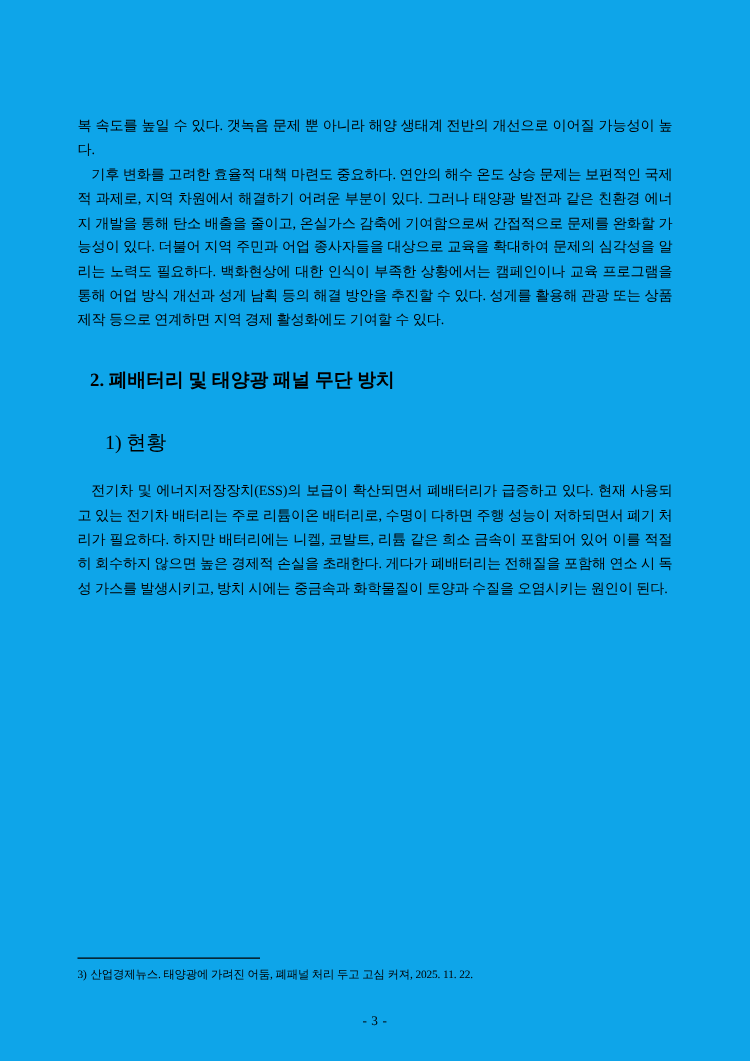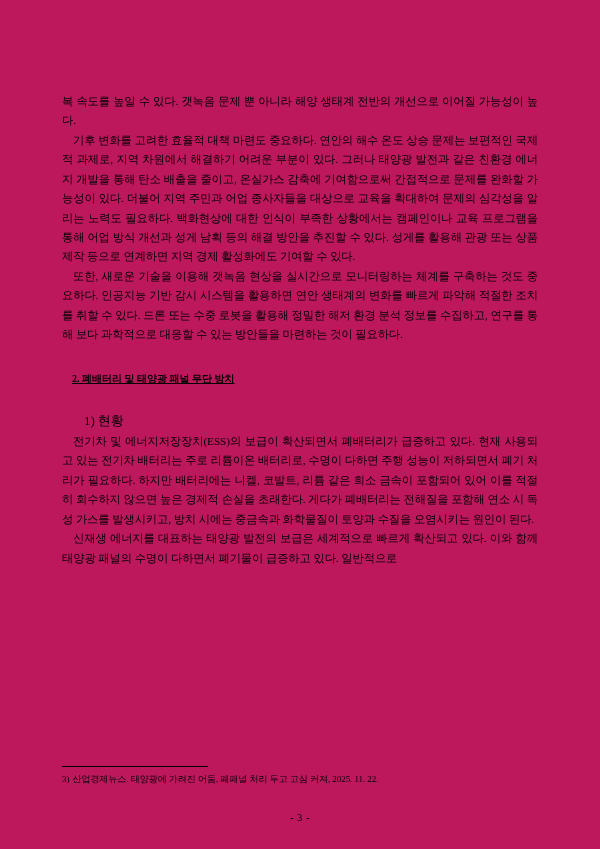--- a/index.html
+++ b/index.html
@@ -12,49 +12,48 @@
     background: #ffffff;
     font-family: "Liberation Serif", "DejaVu Serif", serif;
     color: #000000;
   }
   .page {
     position: relative;
     box-sizing: border-box;
     width: 600px;
     height: 849px;
     padding: 92px 62px 40px 62px;
-    background: #be185d;
+    background: #0ea5e9;
   }
   .body-text {
     font-size: 11.3px;
     line-height: 1.72;
     text-align: justify;
     text-justify: inter-character;
     letter-spacing: -0.1px;
     word-break: break-all;
   }
   p.para {
     margin: 0;
     text-indent: 11px;
   }
   p.para.cont {
     text-indent: 0;
   }
   h2.section-heading {
-    font-size: 10px;
+    font-size: 15px;
     font-weight: bold;
     margin: 26px 0 0 0;
     letter-spacing: 0px;
     text-indent: 10px;
-    text-decoration: underline;
   }
   h3.sub-heading {
-    font-size: 13px;
+    font-size: 16px;
     font-weight: normal;
-    margin: 22px 0 0 0;
+    margin: 22px 0 16px 0;
     text-indent: 22px;
   }
   .after-heading {
     margin-top: 5px;
   }
   .footnote-area {
     position: absolute;
     left: 62px;
     bottom: 62px;
     width: 476px;
@@ -91,29 +90,27 @@
 </style>
 </head>
 <body>
 
 <div class="page">
 
   <div class="body-text">
 
     <p class="para cont">복 속도를 높일 수 있다. 갯녹음 문제 뿐 아니라 해양 생태계 전반의 개선으로 이어질 가능성이 높다.</p>
     <p class="para">기후 변화를 고려한 효율적 대책 마련도 중요하다. 연안의 해수 온도 상승 문제는 보편적인 국제적 과제로, 지역 차원에서 해결하기 어려운 부분이 있다. 그러나 태양광 발전과 같은 친환경 에너지 개발을 통해 탄소 배출을 줄이고, 온실가스 감축에 기여함으로써 간접적으로 문제를 완화할 가능성이 있다. 더불어 지역 주민과 어업 종사자들을 대상으로 교육을 확대하여 문제의 심각성을 알리는 노력도 필요하다. 백화현상에 대한 인식이 부족한 상황에서는 캠페인이나 교육 프로그램을 통해 어업 방식 개선과 성게 남획 등의 해결 방안을 추진할 수 있다. 성게를 활용해 관광 또는 상품 제작 등으로 연계하면 지역 경제 활성화에도 기여할 수 있다.</p>
-    <p class="para">또한, 새로운 기술을 이용해 갯녹음 현상을 실시간으로 모니터링하는 체계를 구축하는 것도 중요하다. 인공지능 기반 감시 시스템을 활용하면 연안 생태계의 변화를 빠르게 파악해 적절한 조치를 취할 수 있다. 드론 또는 수중 로봇을 활용해 정밀한 해저 환경 분석 정보를 수집하고, 연구를 통해 보다 과학적으로 대응할 수 있는 방안들을 마련하는 것이 필요하다.</p>
 
     <h2 class="section-heading">2. 폐배터리 및 태양광 패널 무단 방치</h2>
 
     <h3 class="sub-heading">1) 현황</h3>
 
 
     <p class="para">전기차 및 에너지저장장치(ESS)의 보급이 확산되면서 폐배터리가 급증하고 있다. 현재 사용되고 있는 전기차 배터리는 주로 리튬이온 배터리로, 수명이 다하면 주행 성능이 저하되면서 폐기 처리가 필요하다. 하지만 배터리에는 니켈, 코발트, 리튬 같은 희소 금속이 포함되어 있어 이를 적절히 회수하지 않으면 높은 경제적 손실을 초래한다. 게다가 폐배터리는 전해질을 포함해 연소 시 독성 가스를 발생시키고, 방치 시에는 중금속과 화학물질이 토양과 수질을 오염시키는 원인이 된다.</p>
-    <p class="para">신재생 에너지를 대표하는 태양광 발전의 보급은 세계적으로 빠르게 확산되고 있다. 이와 함께 태양광 패널의 수명이 다하면서 폐기물이 급증하고 있다. 일반적으로</p>
 
   </div>
 
   <div class="footnote-area">
     <div class="footnote-rule"></div>
     <div class="footnote-text"><span class="marker">3)</span><span>산업경제뉴스. 태양광에 가려진 어둠, 폐패널 처리 두고 고심 커져, 2025. 11. 22.</span></div>
   </div>
 
   <div class="page-number">- 3 -</div>
 

